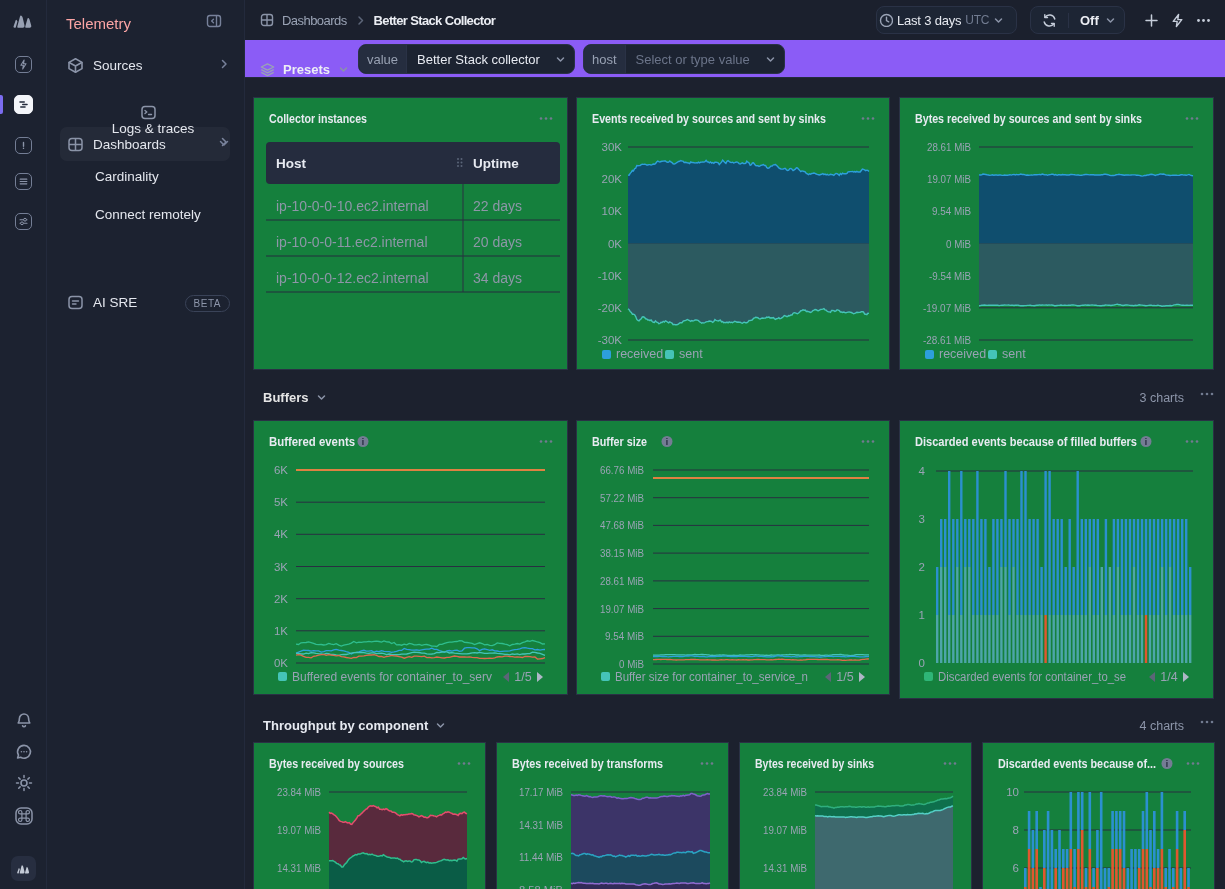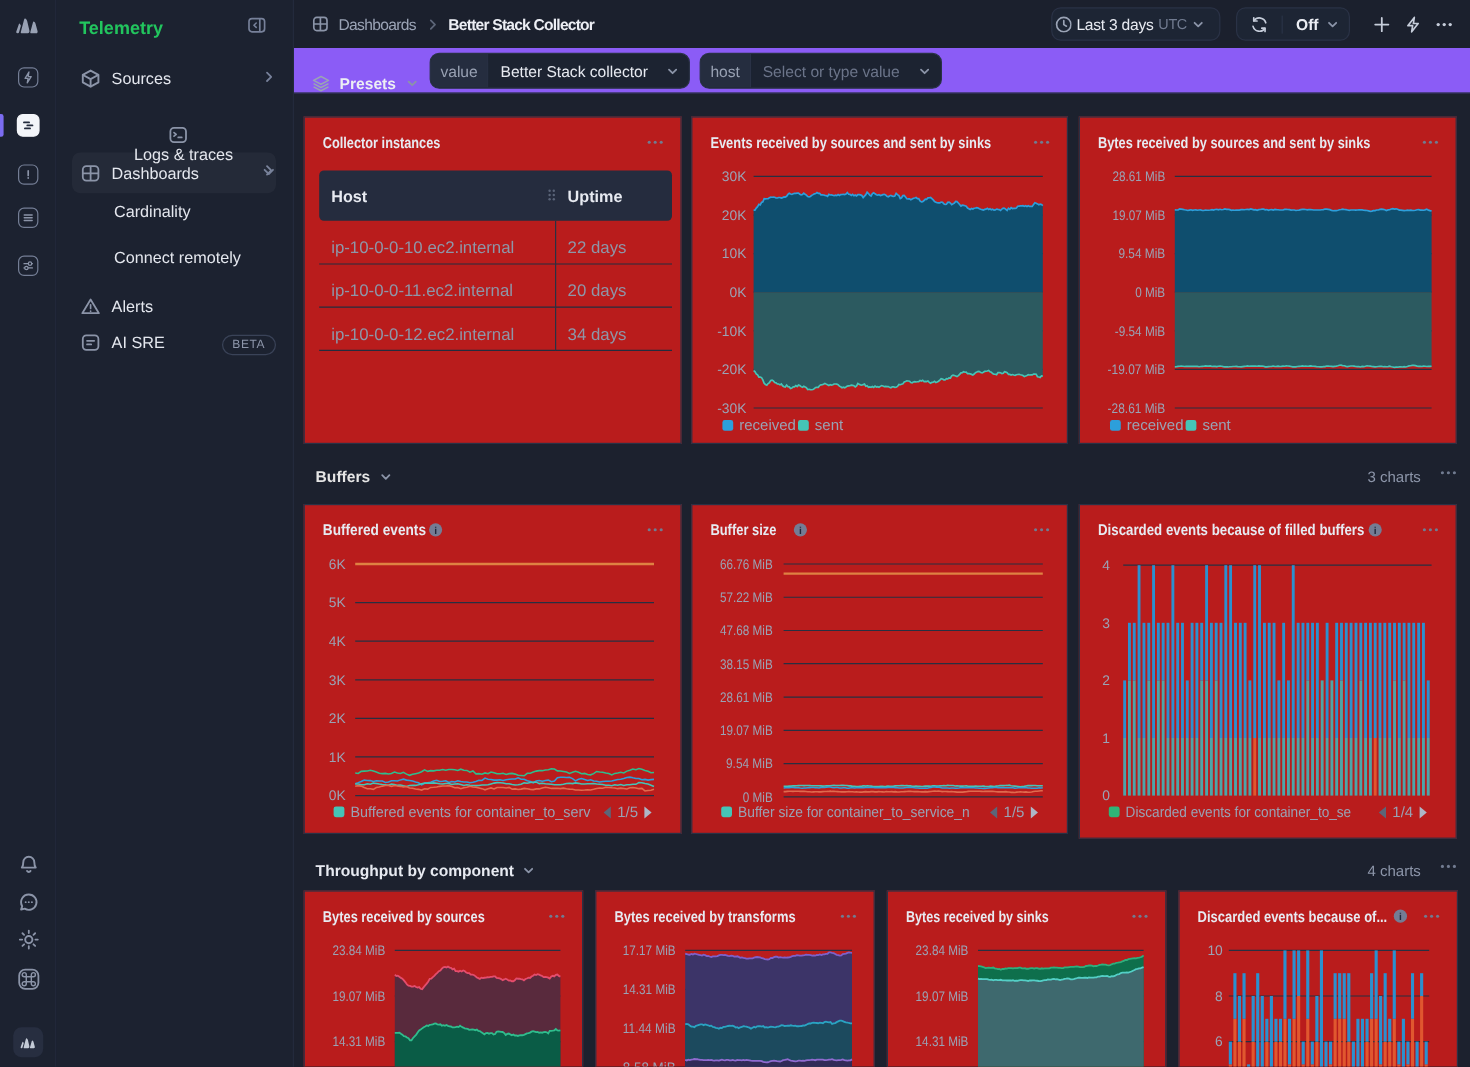--- a/index.html
+++ b/index.html
@@ -4,21 +4,21 @@
 html,body{width:1225px;height:889px;overflow:hidden;background:#1c212e;
 font-family:"Liberation Sans", sans-serif;-webkit-font-smoothing:antialiased}
 #app{display:flex;width:1225px;height:889px}
 #rail{width:47px;background:#1c2230;border-right:1px solid #232a3c;position:relative;flex:none}
 #side{width:198px;background:#1c2230;border-right:1px solid #232a3c;position:relative;flex:none}
 #main{flex:1;display:flex;flex-direction:column;min-width:0}
 #topbar{height:40px;background:#1b202d;display:flex;align-items:center;position:relative;flex:none}
 #filterbar{height:38px;background:#8b5cf6;display:flex;align-items:flex-end;
 border-bottom:1px solid #232b3d;position:relative;flex:none}
 #content{flex:1;background:#1c212e;position:relative;overflow:hidden}
-.panel{position:absolute;background:#b91c1c;border:1px solid #2a3145;
+.panel{position:absolute;background:#15803d;border:1px solid #2a3145;
 border-radius:0;overflow:hidden}
 .icbox{position:absolute;left:15px;width:17px;height:17px;border:1.3px solid #747e95;
 border-radius:5px;display:flex;align-items:center;justify-content:center}
 .mi{position:absolute;left:13px;right:14px;height:34px;display:flex;align-items:center;padding-left:7px;
 color:#e4e7ee;font-size:13.5px}
 .mi svg{flex:none}
 .mi .lbl{margin-left:9px;flex:1}
 .sub{position:absolute;left:48px;color:#e4e7ee;font-size:13.5px}
 .pill{display:flex;align-items:center;height:30px;border:1px solid #2a3246;border-radius:8px;
 background:#1c2331;font-size:13px}
@@ -81,21 +81,21 @@
         </svg></div>
       <div style="position:absolute;left:11px;top:856px;width:25px;height:25px;background:#272e40;border-radius:7px;display:flex;align-items:center;justify-content:center">
         <svg width="15" height="12" viewBox="0 0 24 19.7" fill="none">
           <path d="M2.0 16.9 Q1.4 16.6 1.7 15.7 L4.0 9.0 Q4.5 7.8 5.2 8.9 L5.9 10.3 L4.2 16.3 Q3.9 17.4 2.9 17.2 Z" fill="#c3cad6"></path>
           <path d="M6.3 17.3 Q5.5 17.1 5.8 16.0 L8.7 5.0 Q9.2 3.1 10.3 4.0 Q11.2 4.7 11.6 6.1 L13.6 14.5 Q14.2 16.9 12.1 17.2 Z" fill="#c3cad6"></path>
           <path d="M15.0 17.3 Q14.2 17.1 14.5 16.0 L16.8 7.6 Q17.2 6.0 18.3 6.9 Q19.0 7.5 19.3 8.7 L21.0 14.8 Q21.7 17.0 19.6 17.2 Z" fill="#c3cad6"></path>
         </svg>
       </div>
     </div>
     <div id="side">
-      <div style="position:absolute;left:19px;top:15px;font-size:15px;font-weight:bold;color:#22c55e">Telemetry</div>
+      <div style="position:absolute;left:19px;top:15px;font-size:15px;font-weight:normal;color:#fca5a5">Telemetry</div>
       <div style="position:absolute;right:22px;top:13px"><svg width="16" height="16" viewBox="0 0 16 16" fill="none">
           <rect x="1.5" y="2.5" width="13" height="11" rx="2.5" stroke="#77819a" stroke-width="1.4"></rect>
           <path d="M10.5 2.5v11" stroke="#77819a" stroke-width="1.4"></path>
           <path d="M7.5 6.2 5.6 8l1.9 1.8" stroke="#77819a" stroke-width="1.3" fill="none" stroke-linecap="round" stroke-linejoin="round"></path>
         </svg></div>
       <div class="mi" style="top:48px;">
         <svg width="17" height="17" viewBox="0 0 17 17" fill="none">
           <path d="M8.5 1.8 15 5.4v6.2l-6.5 3.6L2 11.6V5.4Z" stroke="#8b94a8" stroke-width="1.6" stroke-linecap="round" stroke-linejoin="round"></path>
           <path d="M2.2 5.5 8.5 9l6.3-3.5M8.5 9v6" stroke="#8b94a8" stroke-width="1.6" stroke-linecap="round" stroke-linejoin="round"></path>
         </svg>
@@ -120,28 +120,21 @@
           <rect x="2" y="2.5" width="13" height="12" rx="3" stroke="#8b94a8" stroke-width="1.5"></rect>
           <path d="M8.5 2.5v12M2 8.5h13" stroke="#8b94a8" stroke-width="1.5"></path>
         </svg>
         <span class="lbl">Dashboards</span>
         <span style="margin-left:auto"><svg width="12" height="12" viewBox="0 0 12 12" fill="none">
             <path d="M2.5 4.5 6 8l3.5-3.5" stroke="#77819a" stroke-width="1.5" fill="none" stroke-linecap="round" stroke-linejoin="round"></path>
           </svg></span>
       </div>
       <div class="sub" style="top:169px">Cardinality</div>
       <div class="sub" style="top:207px">Connect remotely</div>
-      <div class="mi" style="top:238px;">
-        <svg width="17" height="17" viewBox="0 0 17 17" fill="none">
-          <path d="M8.5 2.6 15.4 14H1.6Z" stroke="#8b94a8" stroke-width="1.5" stroke-linejoin="round"></path>
-          <path d="M8.5 7v3M8.5 12.2v.2" stroke="#8b94a8" stroke-width="1.4" stroke-linecap="round"></path>
-        </svg>
-        <span class="lbl">Alerts</span>
-      </div>
-      <div class="mi" style="top:268px;align-items:center;">
+      <div class="mi" style="top:285px;align-items:center;">
         <svg width="17" height="17" viewBox="0 0 17 17" fill="none">
           <rect x="2" y="2.5" width="13" height="12" rx="3" stroke="#8b94a8" stroke-width="1.5"></rect>
           <path d="M5.5 7h6M5.5 10h3.5" stroke="#8b94a8" stroke-width="1.4" stroke-linecap="round"></path>
         </svg>
         <span class="lbl">AI SRE</span>
         <span style="margin-left:auto"><span style="border:1px solid #3a4358;color:#8d96aa;font-size:10px;letter-spacing:.5px;border-radius:9px;padding:2px 8px">BETA</span></span>
       </div>
     </div>
     <div id="main">
       <div id="topbar">

